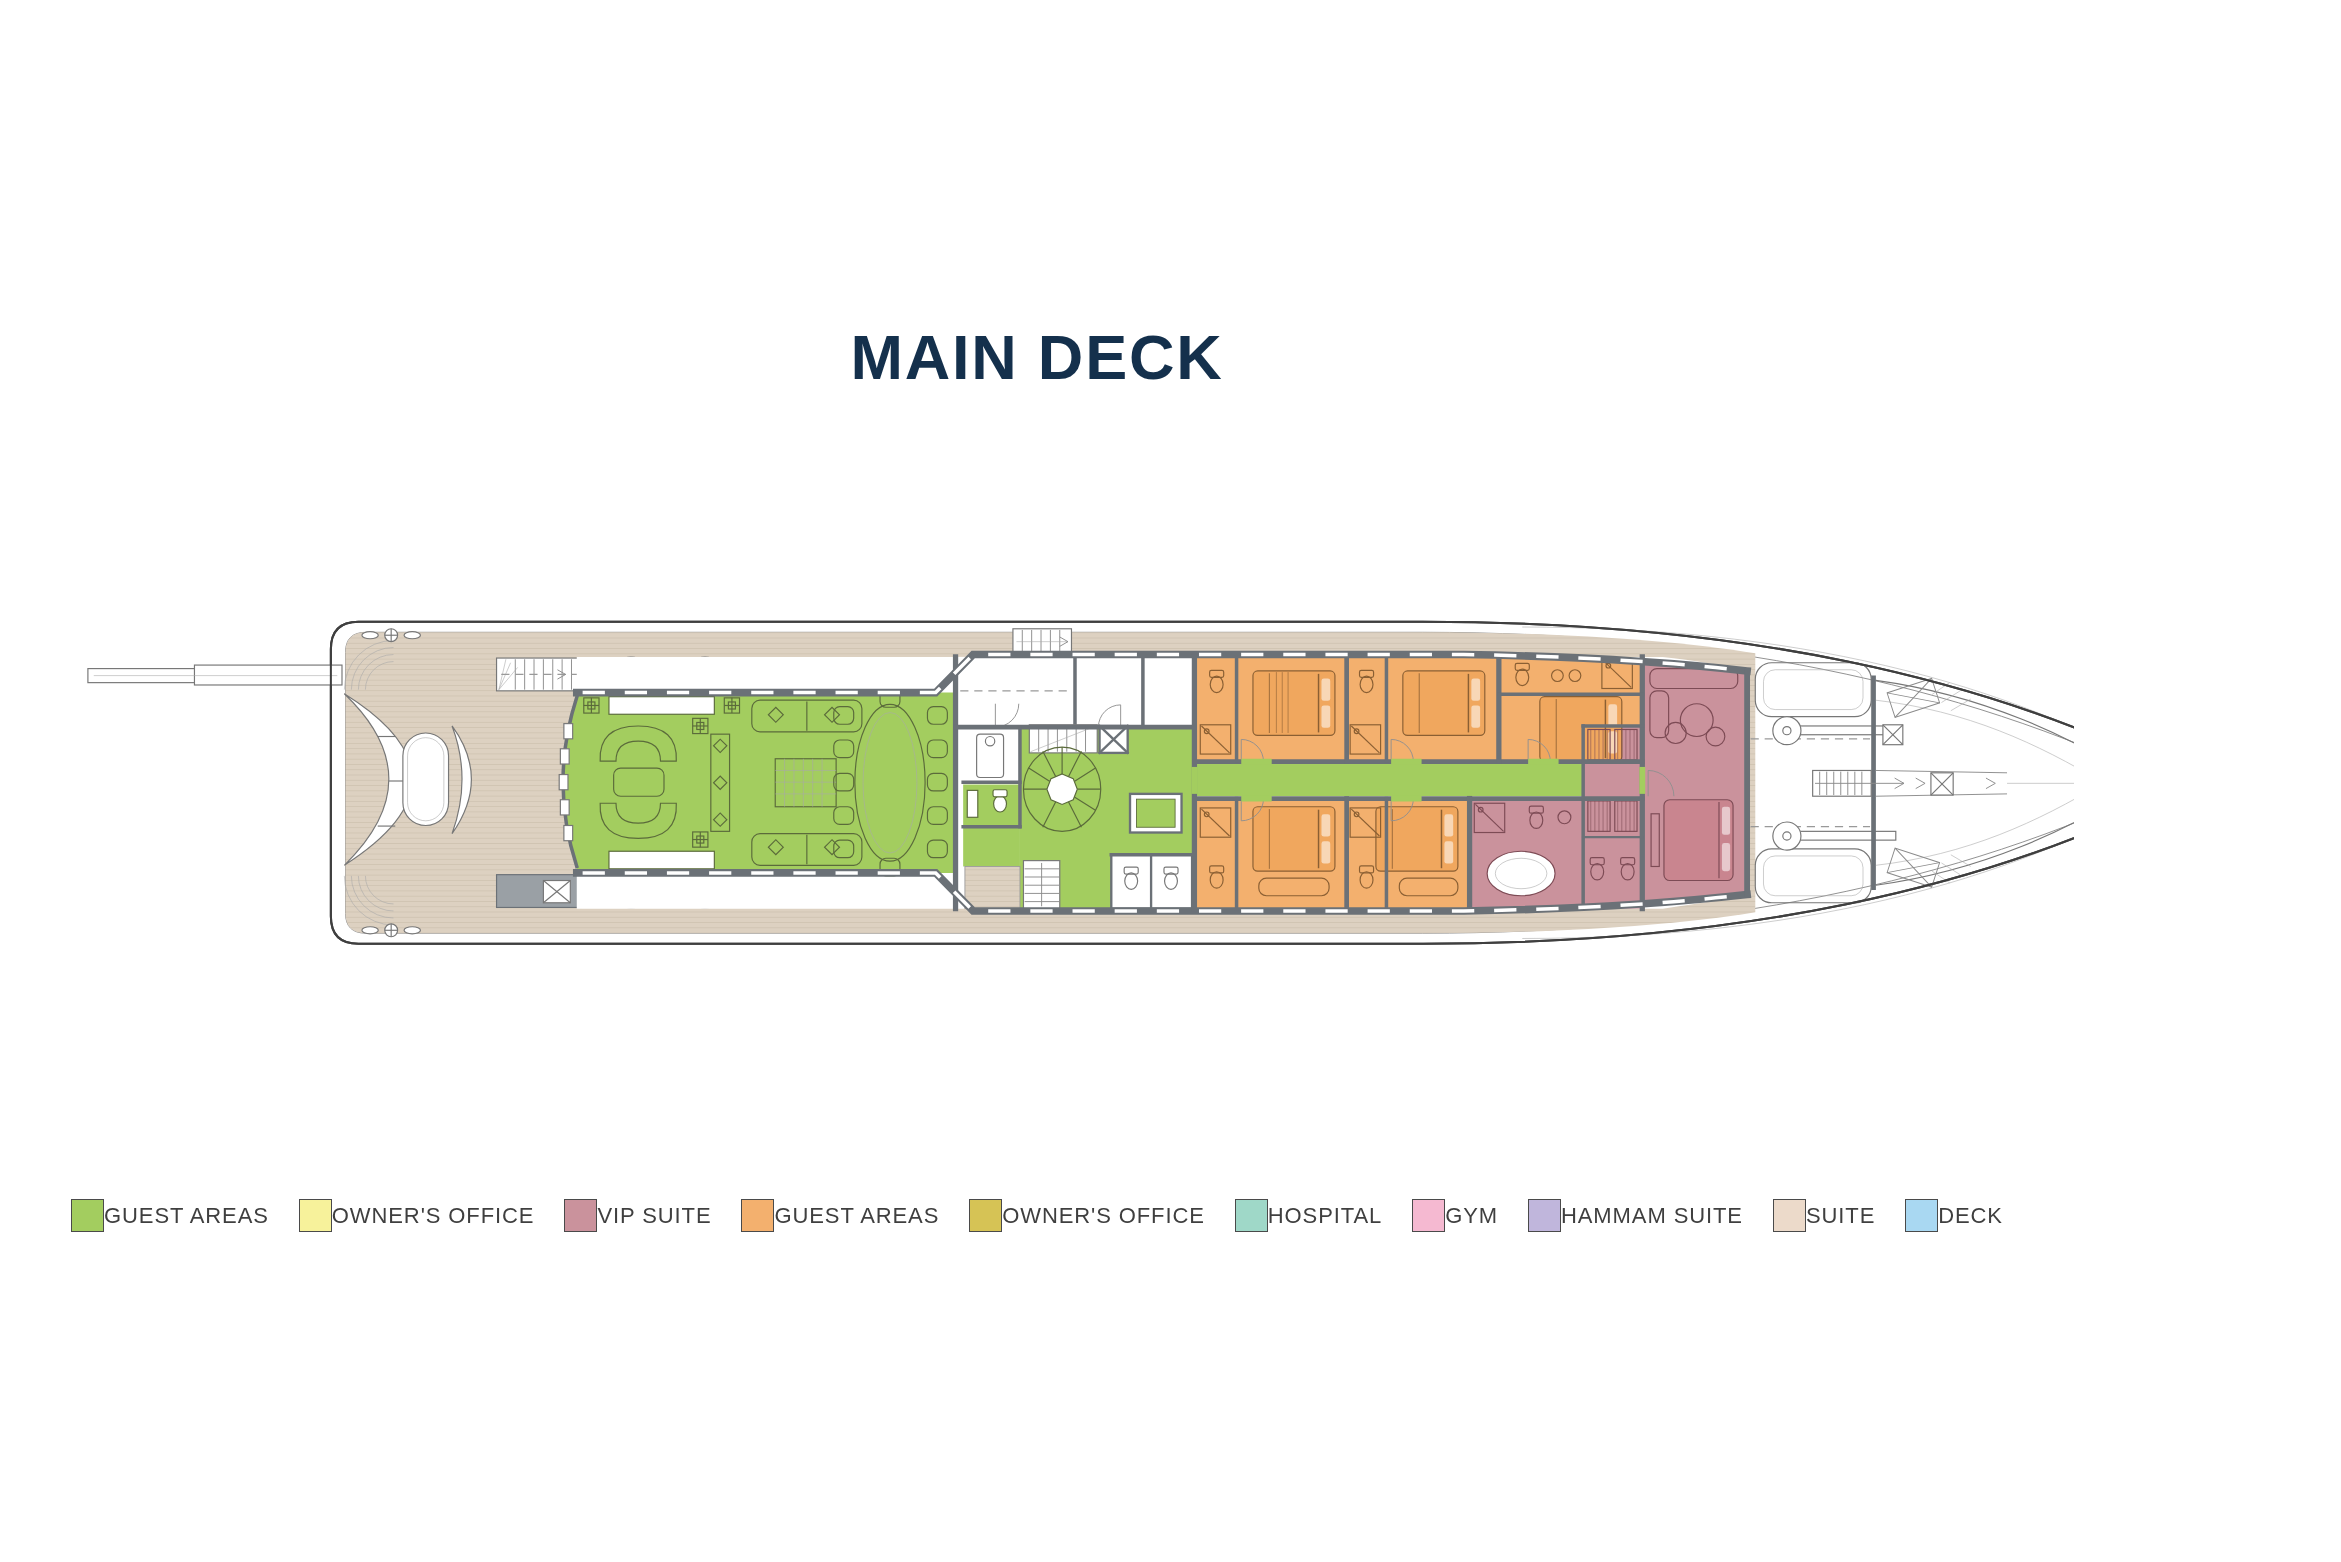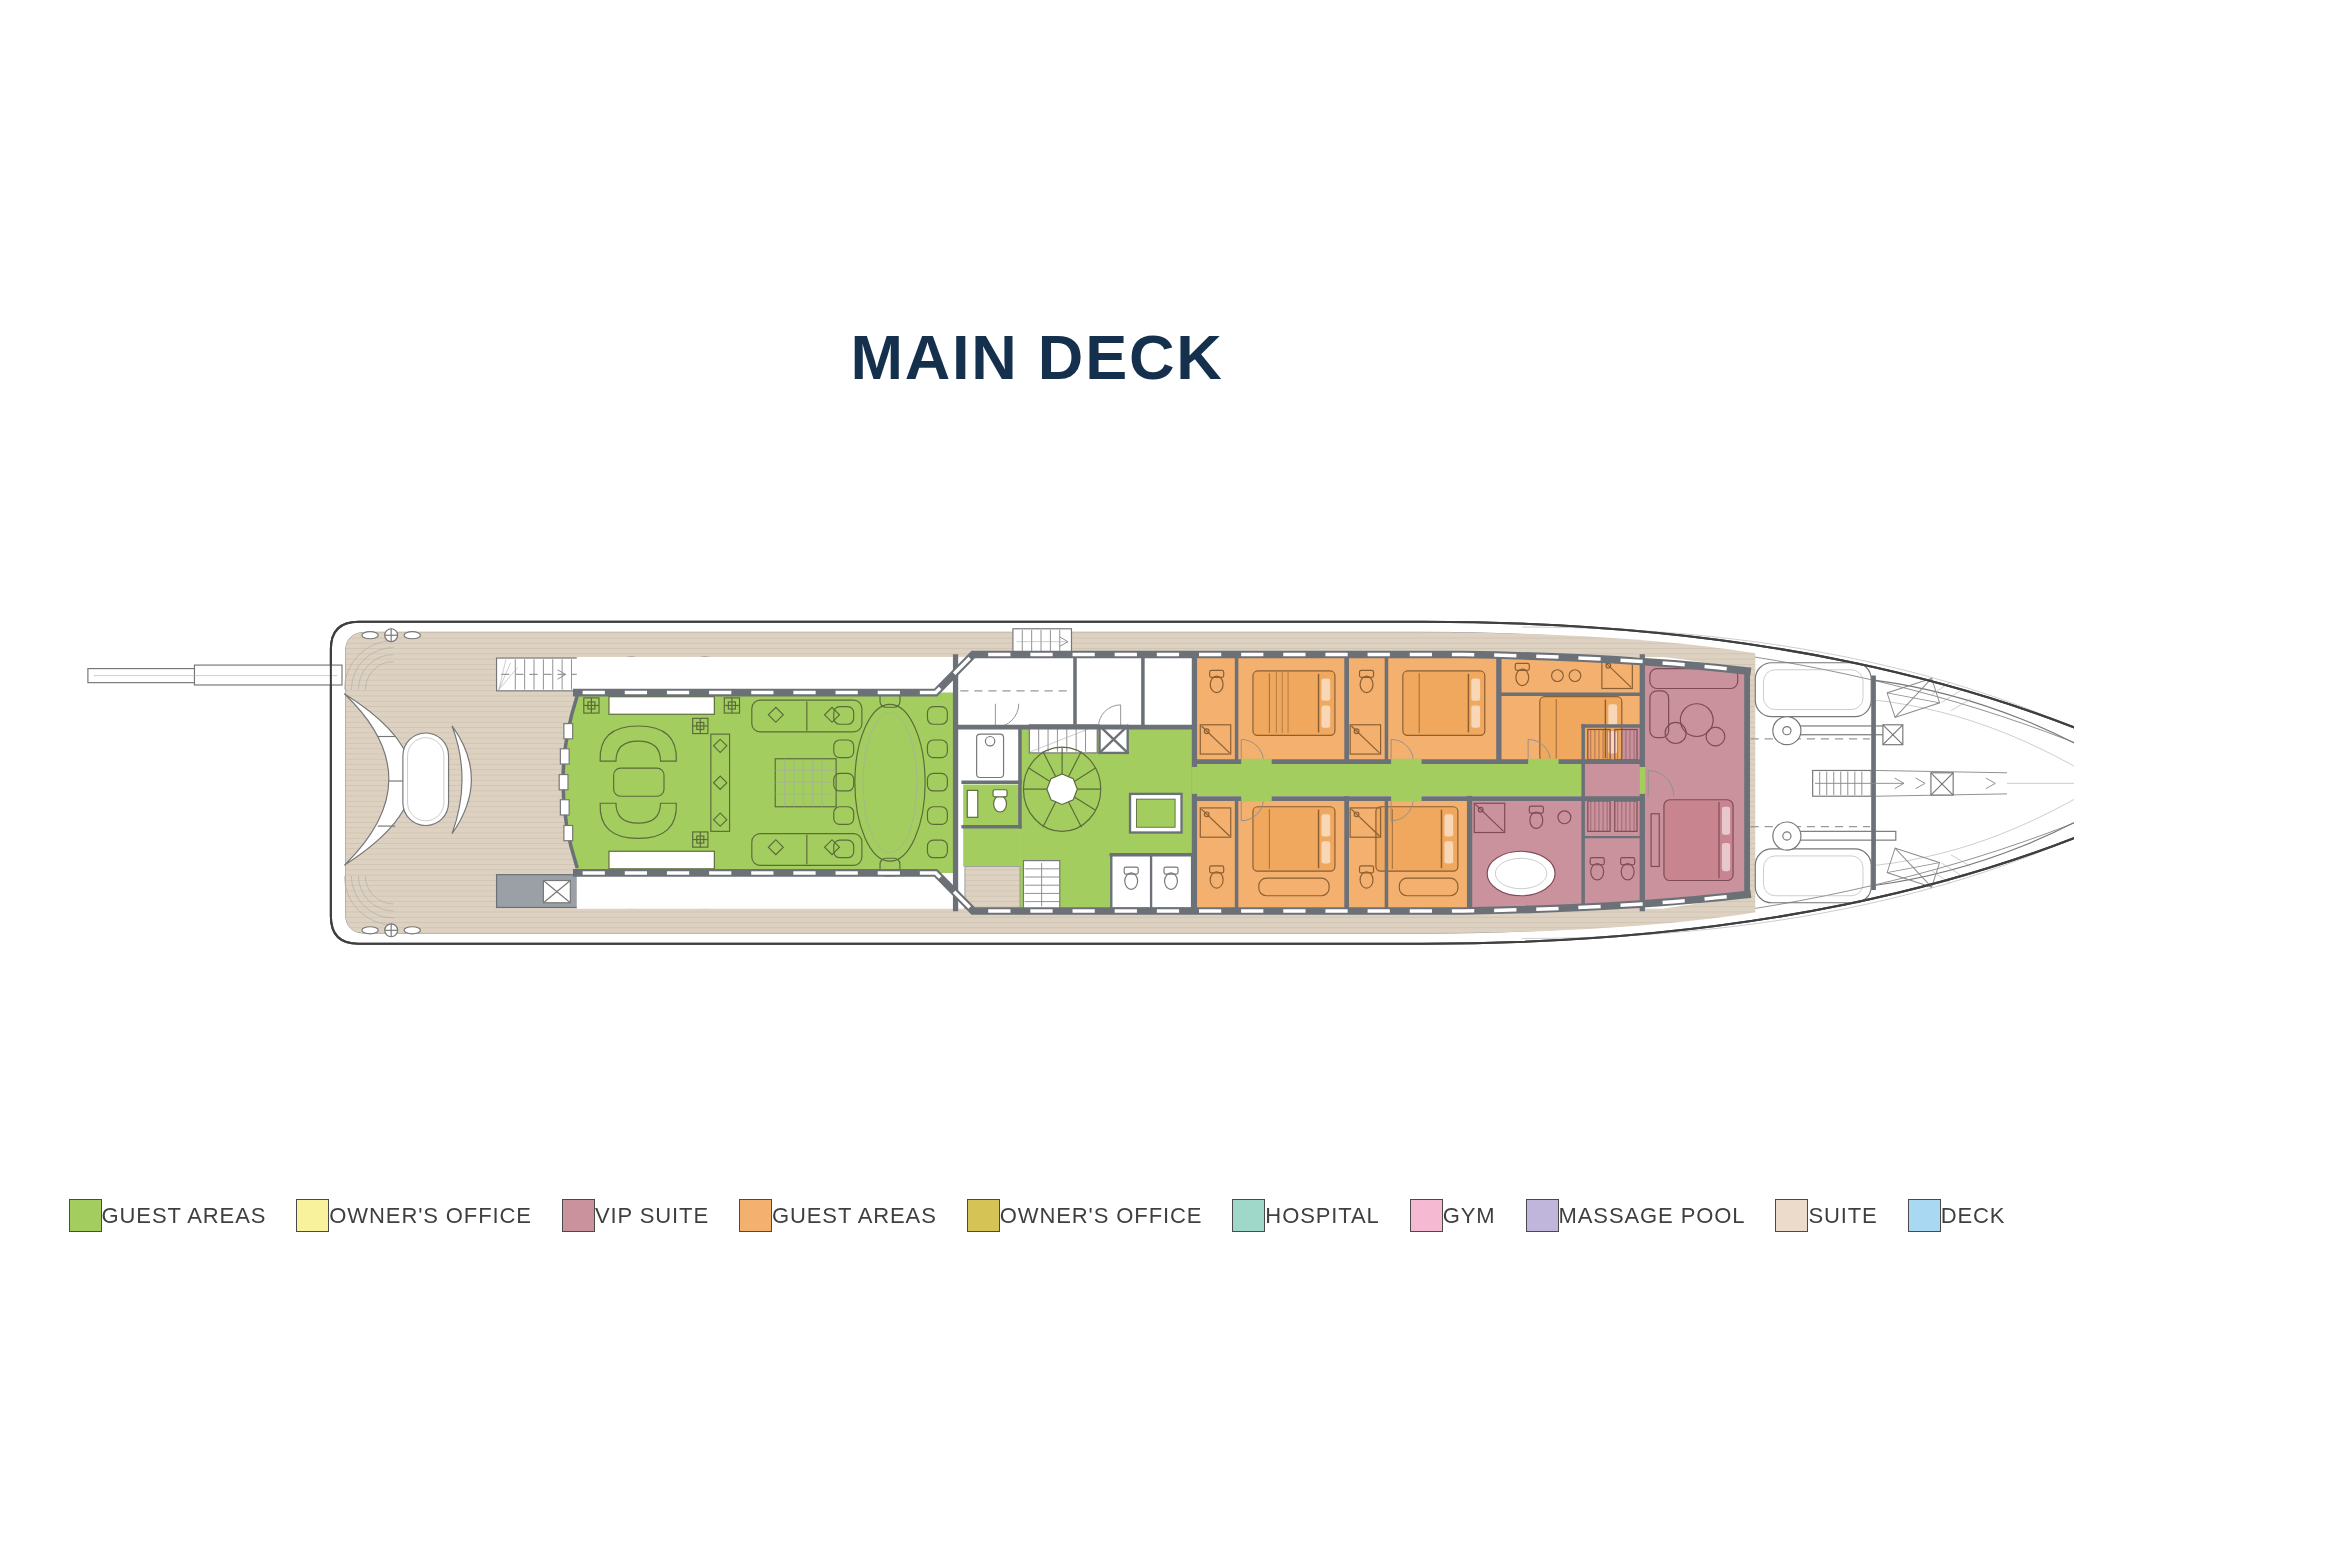--- a/index.html
+++ b/index.html
@@ -542,21 +542,21 @@
     <div class="legend-item">
       <div class="swatch" style="background: rgb(159, 216, 200);"></div>
       <div class="legend-label">HOSPITAL</div>
     </div>
     <div class="legend-item">
       <div class="swatch" style="background: rgb(245, 185, 209);"></div>
       <div class="legend-label">GYM</div>
     </div>
     <div class="legend-item">
       <div class="swatch" style="background: rgb(192, 182, 220);"></div>
-      <div class="legend-label">MASSAGE POOL</div>
+      <div class="legend-label">HAMMAM SUITE</div>
     </div>
     <div class="legend-item">
       <div class="swatch" style="background: rgb(236, 218, 202);"></div>
       <div class="legend-label">SUITE</div>
     </div>
     <div class="legend-item">
       <div class="swatch" style="background: rgb(169, 216, 242);"></div>
       <div class="legend-label">DECK</div>
     </div>
   </div>

